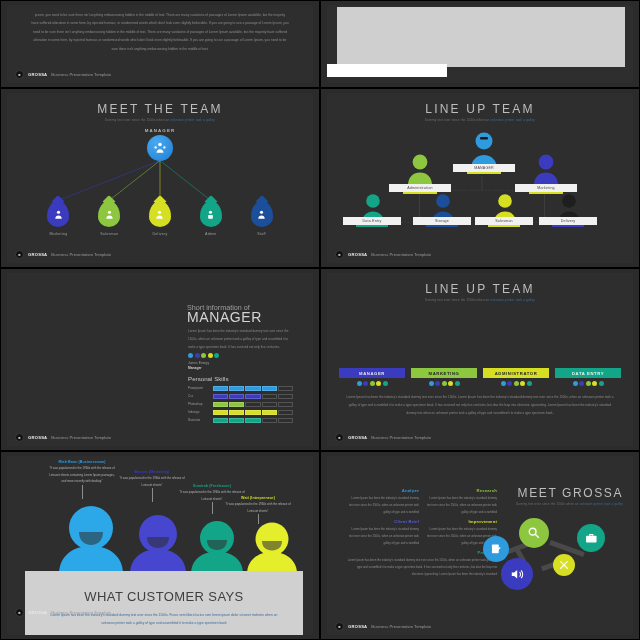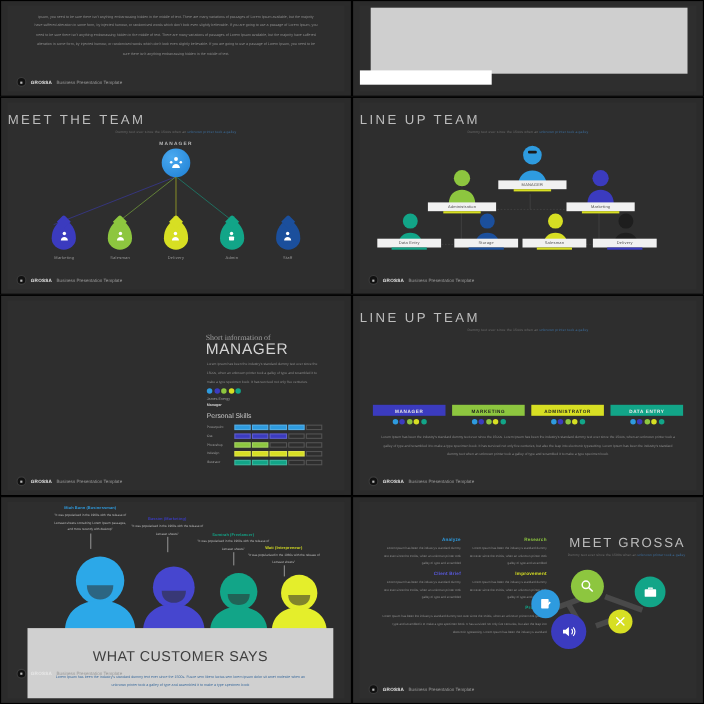--- a/index.html
+++ b/index.html
@@ -14,21 +14,21 @@
 
   
   .footer { position:absolute; left:8px; bottom:4px; display:flex; align-items:center; gap:4px; }
   .footer .dot { width:9px; height:9px; border-radius:50%; background:#111;
      border:1px solid #3c3c3c; display:flex; align-items:center; justify-content:center;
      font-size:4px; color:#bbb; }
   .footer .brand { font-size:4.2px; font-weight:bold; color:#e8e8e8; letter-spacing:.2px; }
   .footer .tmpl { font-size:4.2px; color:#9a9a9a; }
 
   
-  .title { text-align:left; color:#bdbdbd; font-weight:300; letter-spacing:2.2px; }
+  .title { text-align:center; color:#bdbdbd; font-weight:300; letter-spacing:2.2px; }
   .subtitle { text-align:center; font-size:3.1px; color:#6f6f6f; letter-spacing:.15px;
       margin-top:2px; }
   .subtitle .accent { color:#3c6e9e; }
 
   
   .s1 .body { position:absolute; left:24px; right:24px; top:6px;
       font-size:3.3px; line-height:2.55; color:#8d8d8d; text-align:center; }
 
   
   .s2 .panel { position:absolute; left:10px; top:2px; right:8px; bottom:16px;
@@ -61,21 +61,21 @@
   .orgwrap { position:absolute; inset:0; }
   .person { position:absolute; }
   .person svg { display:block; }
   .namebox { position:absolute; background:#f1f1f1; color:#4a4a4a;
      font-size:3.6px; letter-spacing:.2px; text-align:center; padding:2px 0;
      white-space:nowrap; }
   .namebox .bar { position:absolute; left:22%; right:22%; bottom:-1.5px; height:1.5px; }
 
   
   .s5 .h-small { position:absolute; left:180px; top:30px; font-size:7.2px;
-     color:#9e9e9e; font-weight:300;font-family:Liberation Serif, serif; }
+     color:#9e9e9e; font-weight:300; }
   .s5 .h-big { position:absolute; left:180px; top:36px; font-size:14px;
      color:#d4d4d4; font-weight:300; letter-spacing:.6px; }
   .s5 .para { position:absolute; left:181px; top:54px; width:105px;
      font-size:3.1px; line-height:2.6; color:#8a8a8a; }
   .s5 .dots { position:absolute; left:181px; top:80px; display:flex; gap:1.5px; }
   .s5 .dots i { width:5px; height:5px; border-radius:50%; display:block; }
   .s5 .pname { position:absolute; left:181px; top:88px; font-size:3.3px; color:#9a9a9a; }
   .s5 .prole { position:absolute; left:181px; top:93px; font-size:3.3px; color:#cfcfcf;
      font-weight:bold; }
   .s5 .skills-h { position:absolute; left:181px; top:102px; font-size:6.2px;

